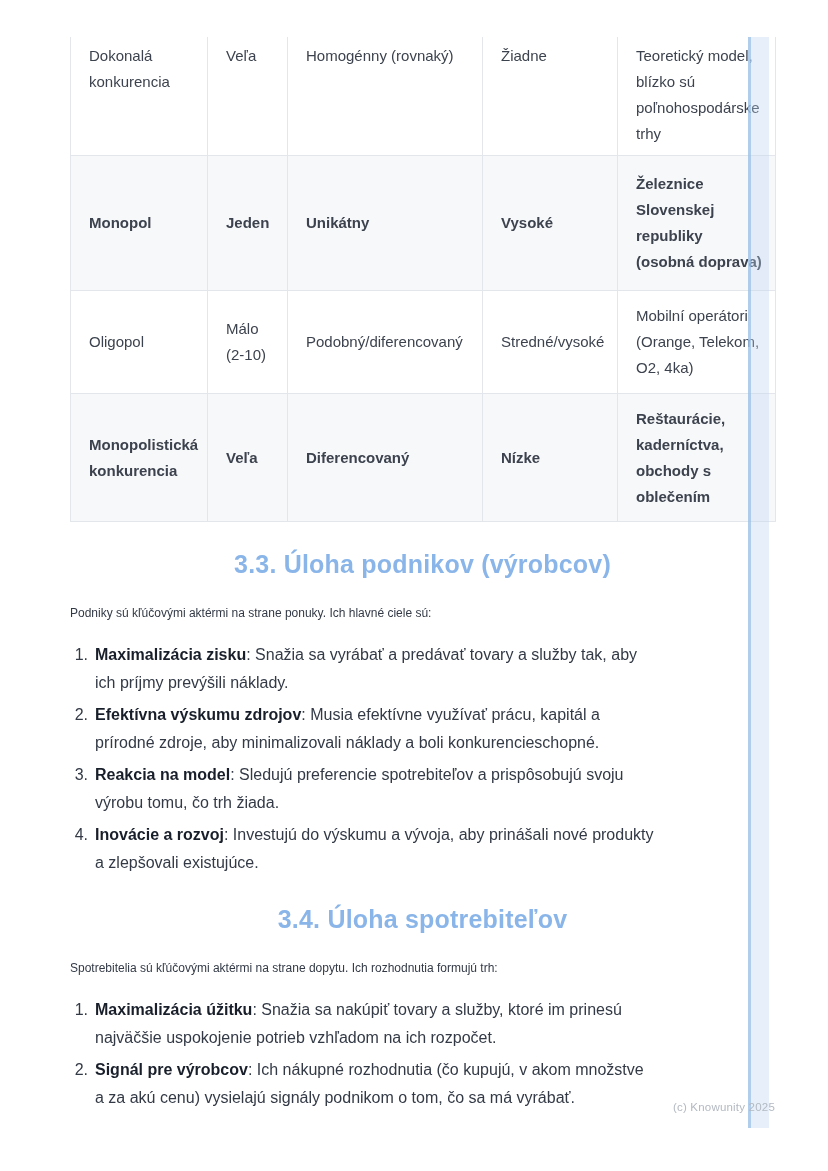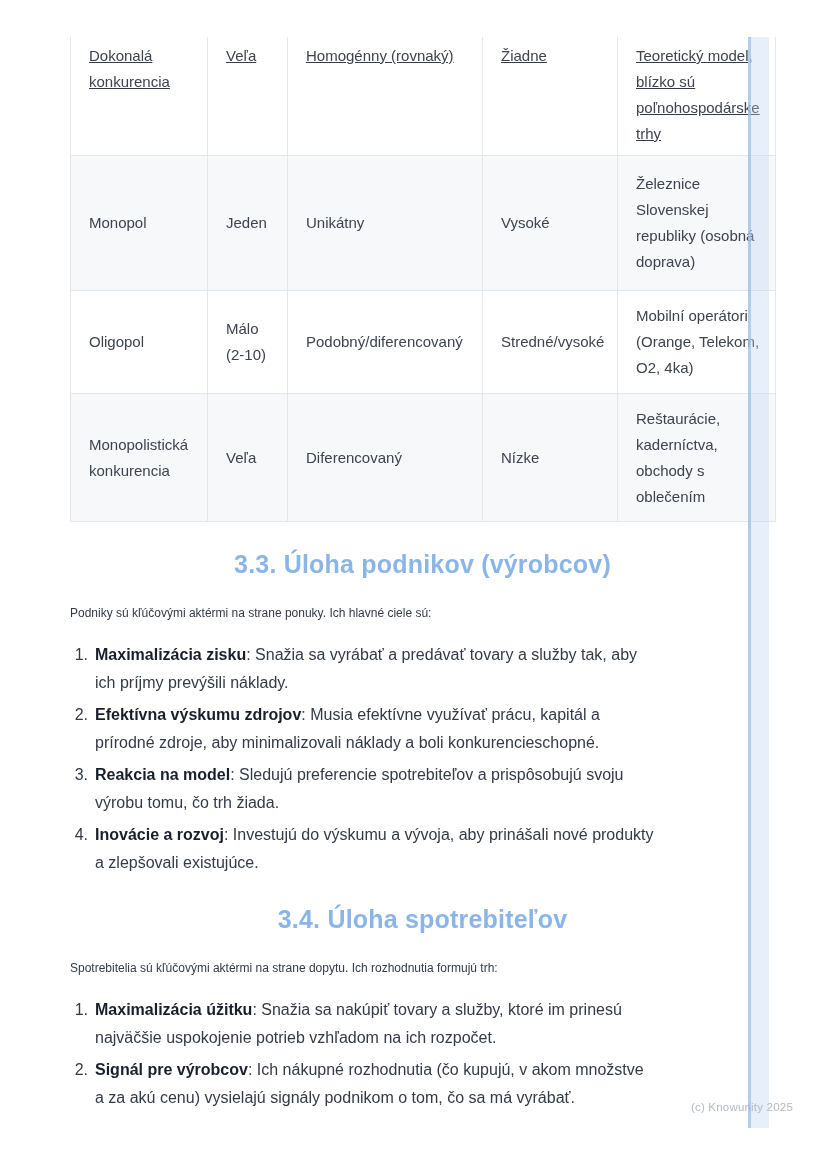--- a/index.html
+++ b/index.html
@@ -21,22 +21,22 @@
   }
   table.market-table td {
     border:1px solid var(--border, #e3e6ea);
     font-size:15px; line-height:26px;
     color:var(--table_text, #3d434e);
     padding:8px 10px 8px 18px;
     vertical-align:middle;
     overflow:hidden;
   }
   table.market-table tr:first-child td { border-top:none; vertical-align:top; padding-top:6px; }
-  table.market-table tr.stripe td { background:var(--stripe, #f7f8fa); }
-  tr.r1 { height:115px;text-decoration:underline; }
+  table.market-table tr.stripe td { background:var(--stripe, #f7f8fa);font-weight:bold; }
+  tr.r1 { height:115px; }
   tr.r2 { height:135px; }
   tr.r3 { height:103px; }
   tr.r4 { height:128px; }
 
   
   h2.section-heading {
     font-size:25px; font-weight:bold;
     color:var(--heading, #8ab5e9);
     margin:28px 0 20px 0;
     letter-spacing:0.2px;
@@ -68,21 +68,21 @@
     width:21px; height:1091px;
     background:var(--strip_fill, rgba(185,212,240,0.35));
     border-left:3px solid var(--strip_edge, rgba(150,188,228,0.75));
     pointer-events:none;
   }
   
   .edge-strip { background:rgba(186,212,240,0.35); border-left-color:rgba(152,189,229,0.7); }
 
   
   .watermark {
-    position:absolute; right:35px; top:1101px;
+    position:absolute; right:53px; top:1101px;
     font-size:11.5px; color:var(--watermark, #b3b9c2);
     letter-spacing:0.2px;
     white-space:nowrap;
   }
 </style>
 </head>
 <body>
 
 <div class="content">
 

